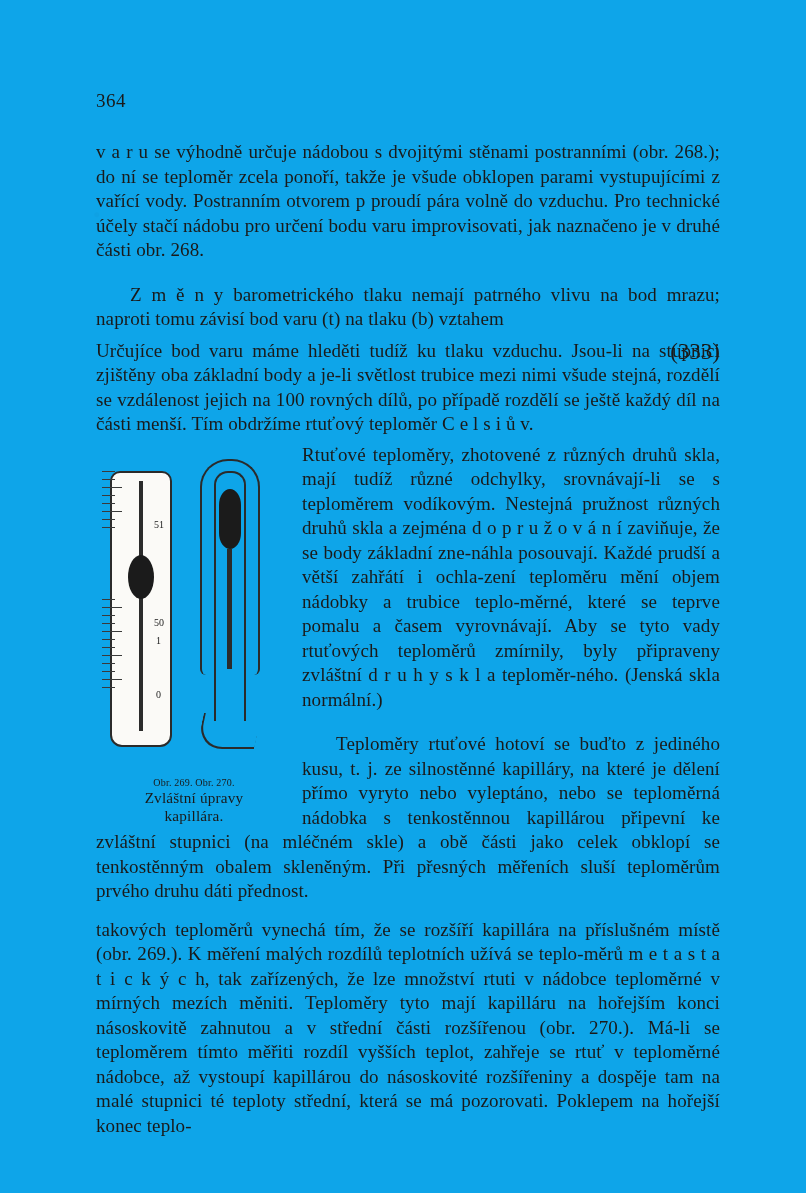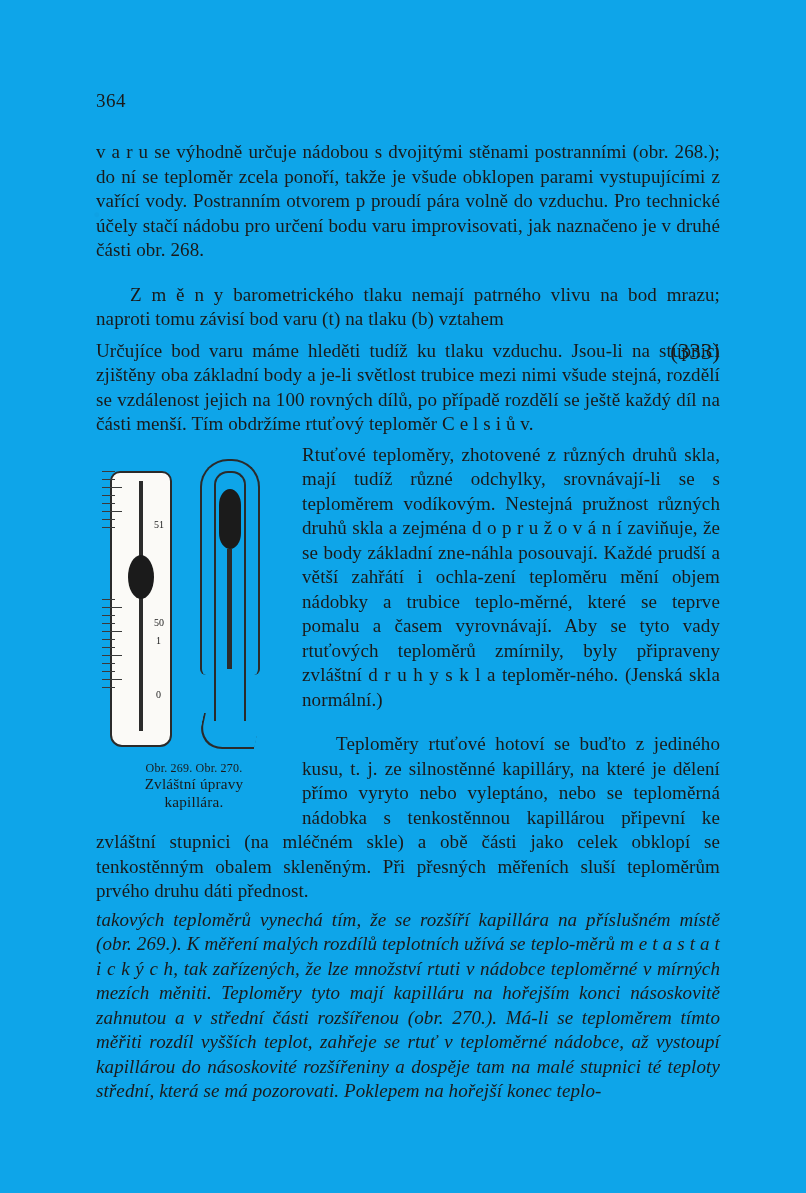--- a/index.html
+++ b/index.html
@@ -79,23 +79,23 @@
     width: 196px;
     margin: 6px 10px 2px 0;
     text-align: center;
   }
   .figure-img {
     position: relative;
     height: 306px;
     width: 196px;
   }
   .fig-caption-line {
-    font-size: 12px;
+    font-size: 10px;
     line-height: 1.2;
-    margin-top: 6px;
+    margin-top: 22px;
     letter-spacing: 0.2px;
   }
   .fig-caption-sub {
     font-size: 15.2px;
     line-height: 1.2;
     letter-spacing: 0.2px;
   }
   .wrapped p { text-align: justify; }
 
   
@@ -216,22 +216,21 @@
     left: 0px;
     top: 44px;
     width: 56px;
     height: 34px;
     border-bottom: 2px solid #2b2b2b;
     border-left: 2px solid #2b2b2b;
     border-radius: 0 0 0 26px;
     transform: skewX(-12deg);
   }
   .tail {
-    margin-top: 4px;
-    font-style: italic;
+    margin-top: 14px;
   }
   .clearfix::after { content:""; display:block; clear:both; }
 </style>
 </head>
 <body>
 
 <div class="page">
 
   <div class="page-number">364</div>
 

